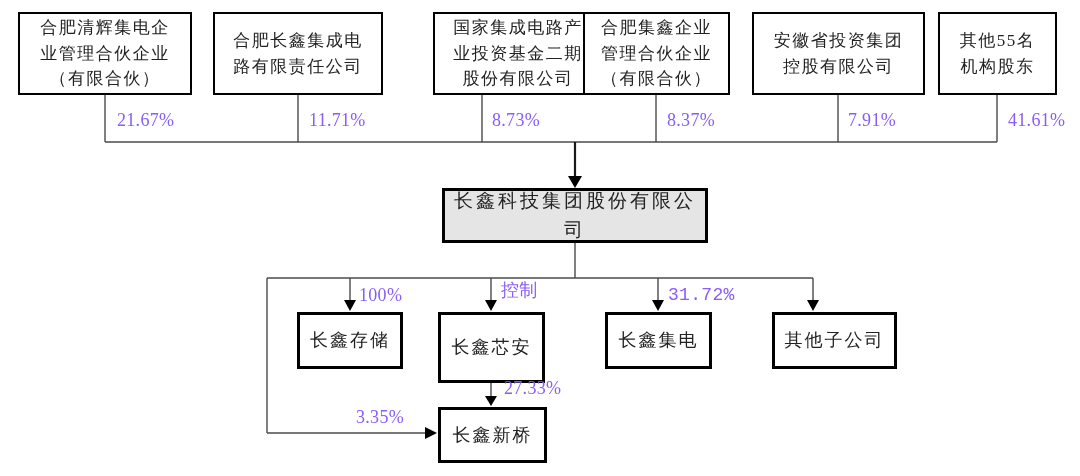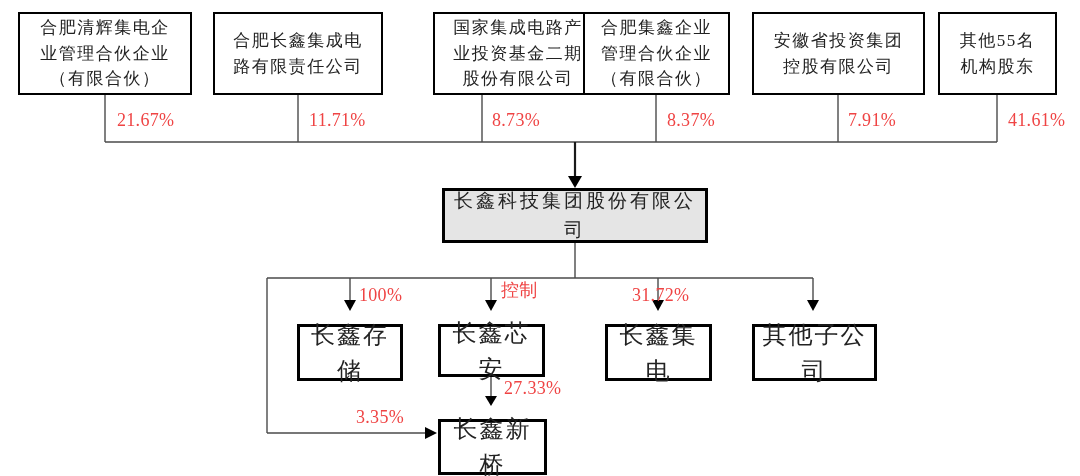--- a/index.html
+++ b/index.html
@@ -16,30 +16,30 @@
   .sh1{left:18px;top:12px;width:174px;height:83px;}
   .sh2{left:213px;top:12px;width:170px;height:83px;}
   .sh3{left:397px;top:12px;width:170px;height:83px;margin-left:36px;}
   .sh4{left:583px;top:12px;width:147px;height:83px;}
   .sh5{left:752px;top:12px;width:173px;height:83px;}
   .sh6{left:938px;top:12px;width:119px;height:83px;text-align:right;}
   .parent{
     left:442px;top:188px;width:266px;height:55px;background:#e5e5e5;
     border-width:3px;font-size:19px;letter-spacing:3px;
   }
-  .sub{font-size:24px;letter-spacing:2px;border-width:3px;margin-top:12px;}
+  .sub{font-size:18px;letter-spacing:2px;border-width:3px;}
   .sub1{left:297px;top:312px;width:106px;height:57px;}
-  .sub2{left:438px;top:312px;width:107px;height:53px;}
+  .sub2{left:438px;top:312px;width:107px;height:71px;}
   .sub3{left:605px;top:312px;width:107px;height:57px;}
-  .sub4{left:752px;top:312px;width:125px;height:57px;}
+  .sub4{left:772px;top:312px;width:125px;height:57px;}
   .sub5{left:438px;top:407px;width:109px;height:56px;}
-  .lbl{position:absolute;font-size:18px;letter-spacing:0.3px;color:#ef4444;white-space:nowrap;}
+  .lbl{position:absolute;font-size:18px;letter-spacing:0.3px;color:#8b5cf6;white-space:nowrap;}
   .p1{left:117px;top:110px;} .p2{left:309px;top:110px;} .p3{left:492px;top:110px;}
   .p4{left:667px;top:110px;} .p5{left:848px;top:110px;} .p6{left:1008px;top:110px;}
-  .e1{left:359px;top:285px;} .e2{left:501px;top:278px;} .e3{left:632px;top:285px;}
+  .e1{left:359px;top:285px;} .e2{left:501px;top:278px;} .e3{left:668px;top:285px;font-family:Liberation Mono, monospace;}
   .e4{left:504px;top:378px;} .e5{left:356px;top:407px;}
 </style>
 </head>
 <body>
 
 <div class="canvas">
 
   <svg class="edges" width="1080" height="476" viewBox="0 0 1080 476">
     <g stroke="#4a4a4a" stroke-width="1.4" fill="none">
       <line x1="105" y1="95" x2="105" y2="142"></line>

